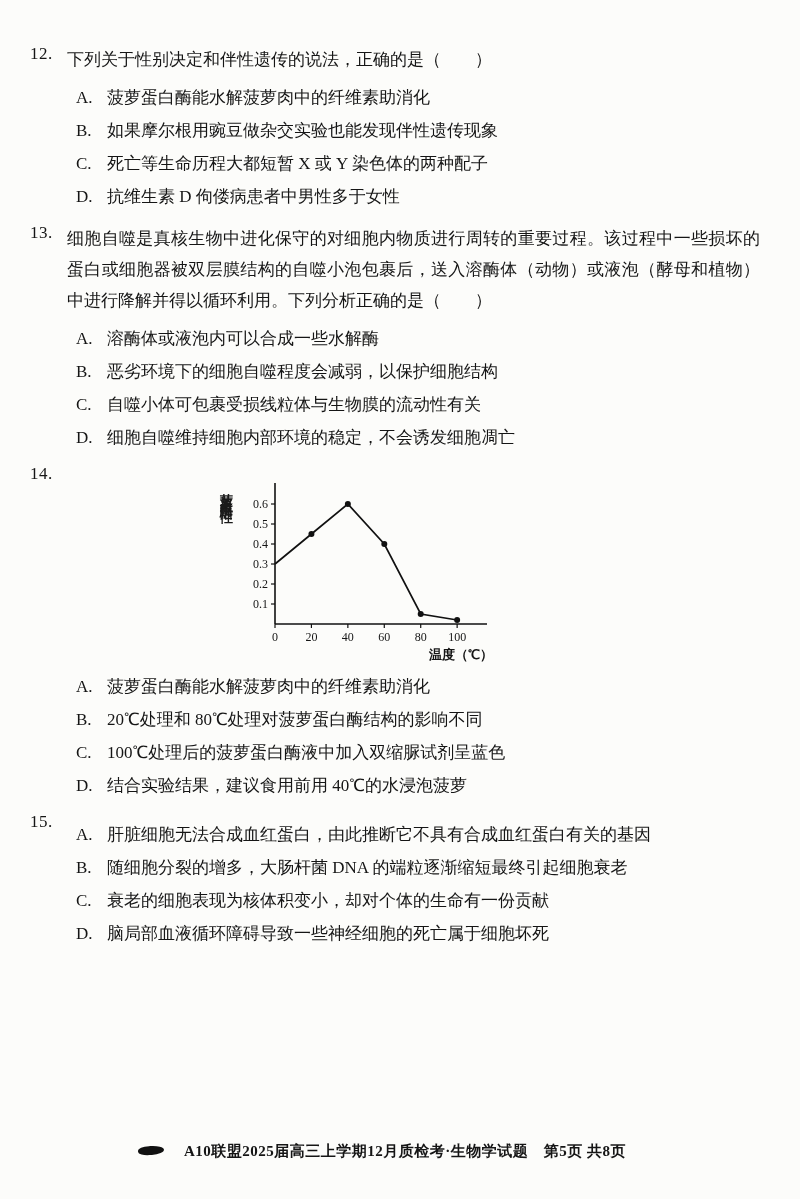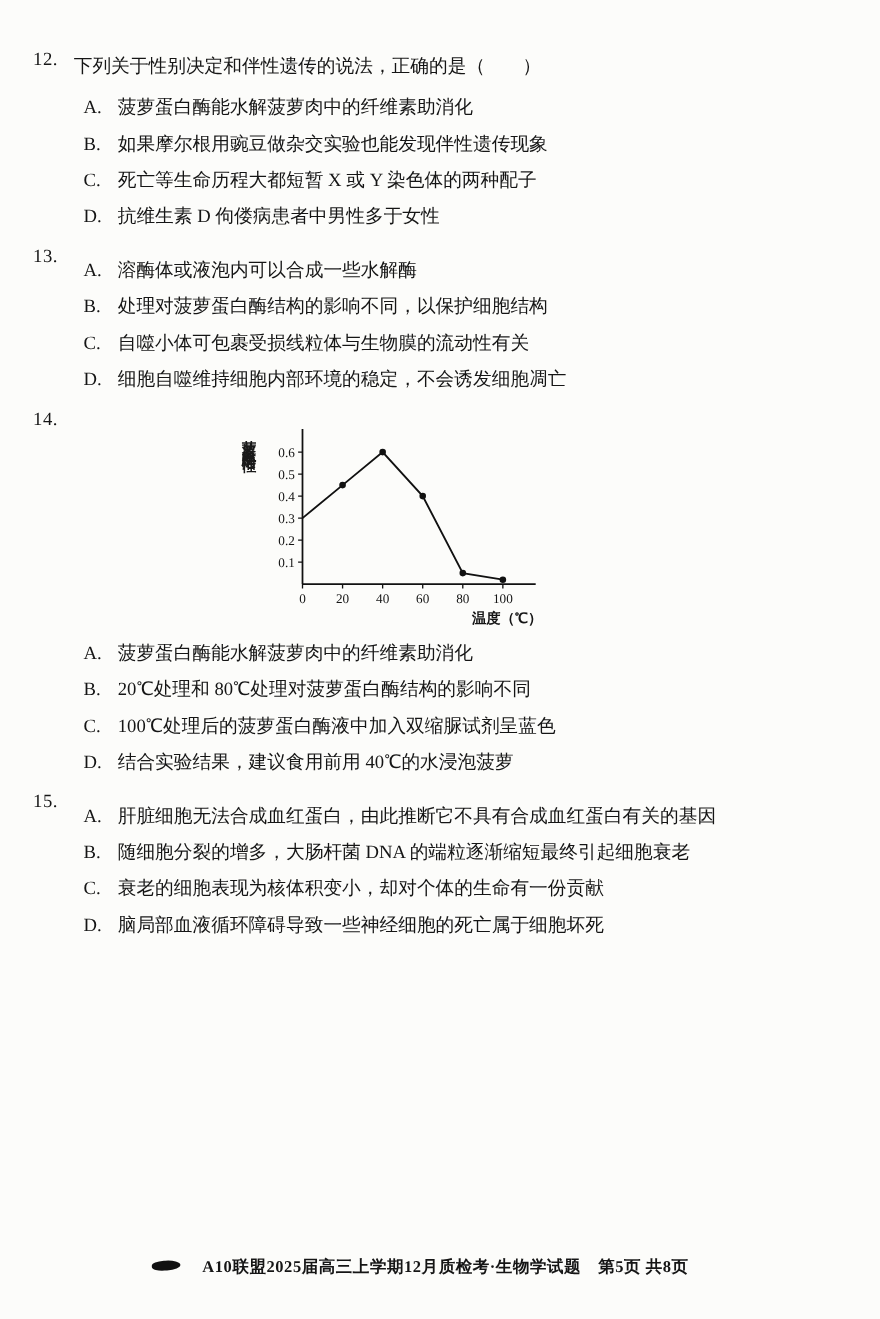--- a/index.html
+++ b/index.html
@@ -87,28 +87,29 @@
             <span class="opt-label">D.</span>
             <span class="opt-text">抗维生素 D 佝偻病患者中男性多于女性</span>
           </div>
       </div>
     </div>
   </div>
 
   <div class="question">
     <div class="qnum">13.</div>
     <div class="qbody">
+      <div class="stem">细胞自噬是真核生物中进化保守的对细胞内物质进行周转的重要过程。该过程中一些损坏的蛋白或细胞器被双层膜结构的自噬小泡包裹后，送入溶酶体（动物）或液泡（酵母和植物）中进行降解并得以循环利用。下列分析正确的是（　　）</div>
       <div class="options">
         <div class="option">
             <span class="opt-label">A.</span>
             <span class="opt-text">溶酶体或液泡内可以合成一些水解酶</span>
           </div>
         <div class="option">
             <span class="opt-label">B.</span>
-            <span class="opt-text">处理对菠萝蛋白酶结构的影响不同，以保护细胞结构</span>
+            <span class="opt-text">恶劣环境下的细胞自噬程度会减弱，以保护细胞结构</span>
           </div>
         <div class="option">
             <span class="opt-label">C.</span>
             <span class="opt-text">自噬小体可包裹受损线粒体与生物膜的流动性有关</span>
           </div>
         <div class="option">
             <span class="opt-label">D.</span>
             <span class="opt-text">细胞自噬维持细胞内部环境的稳定，不会诱发细胞凋亡</span>
           </div>
       </div>

